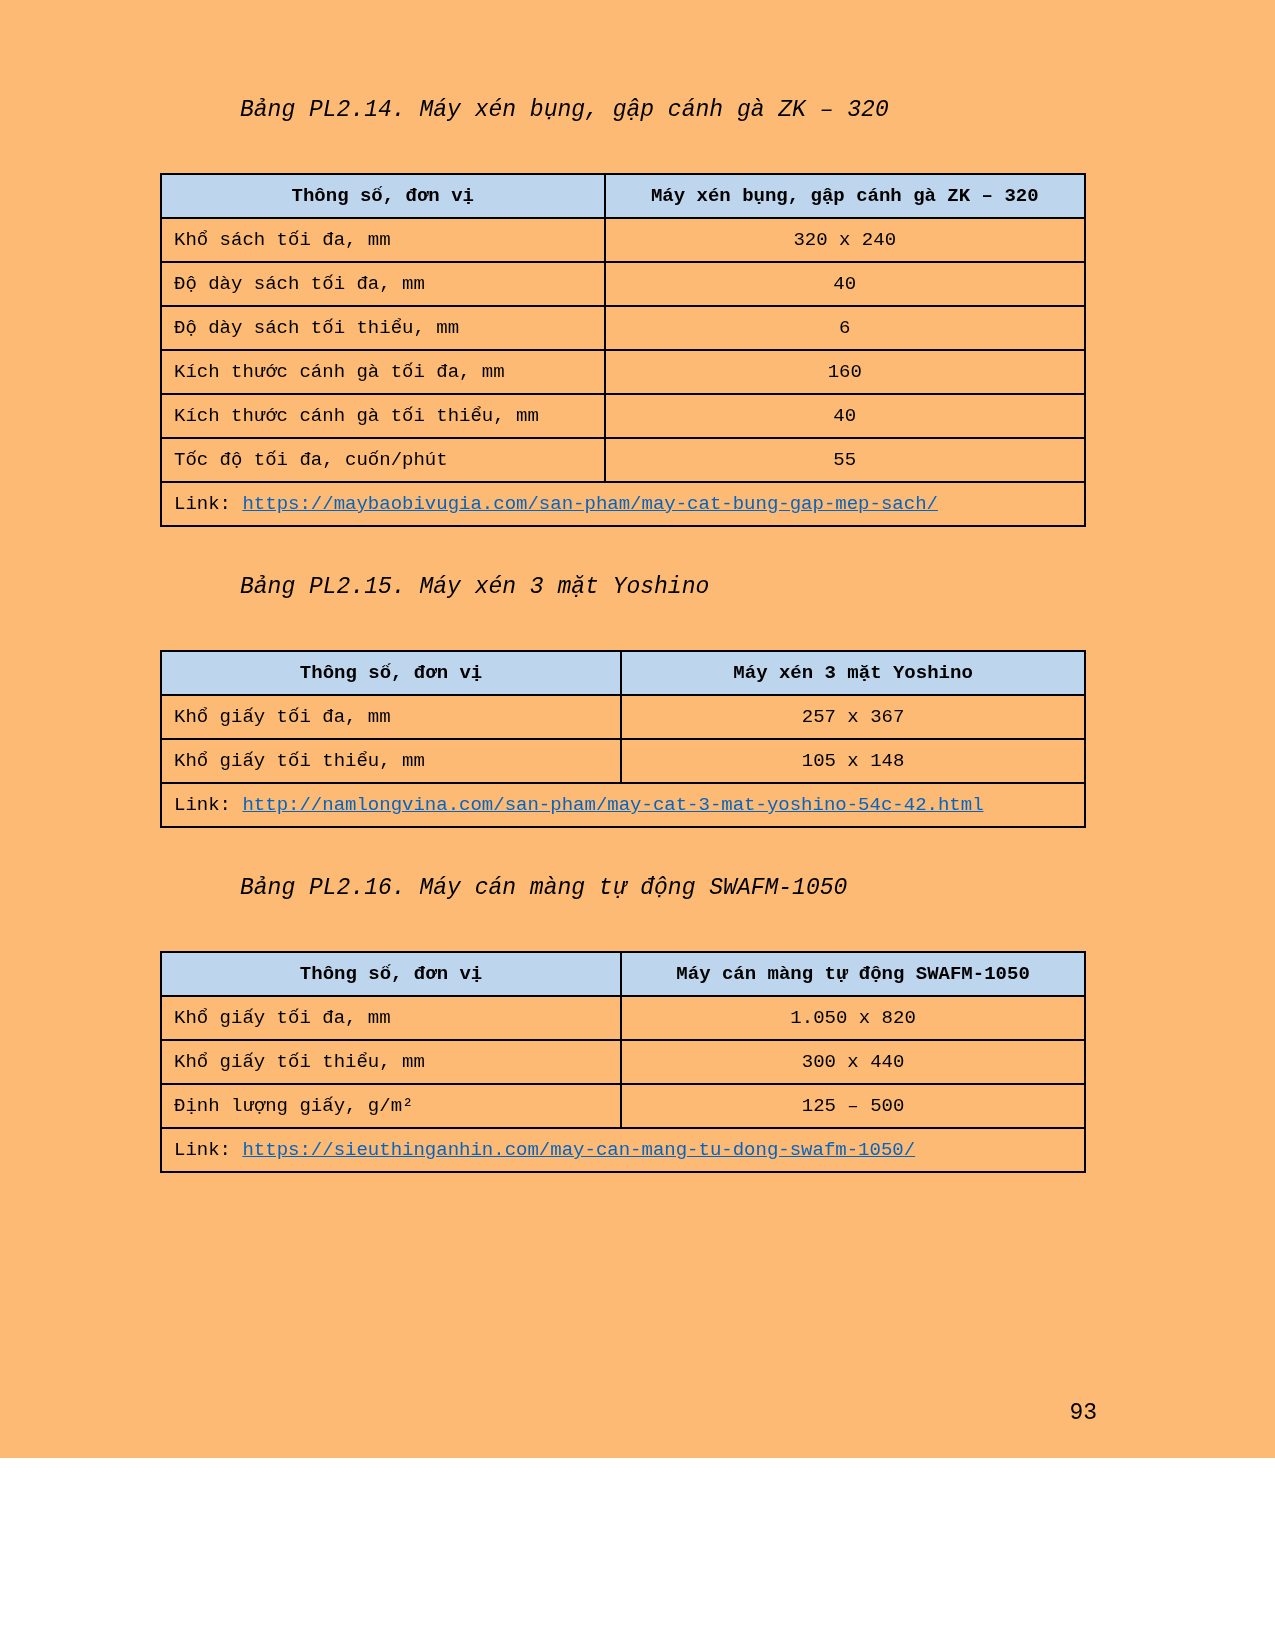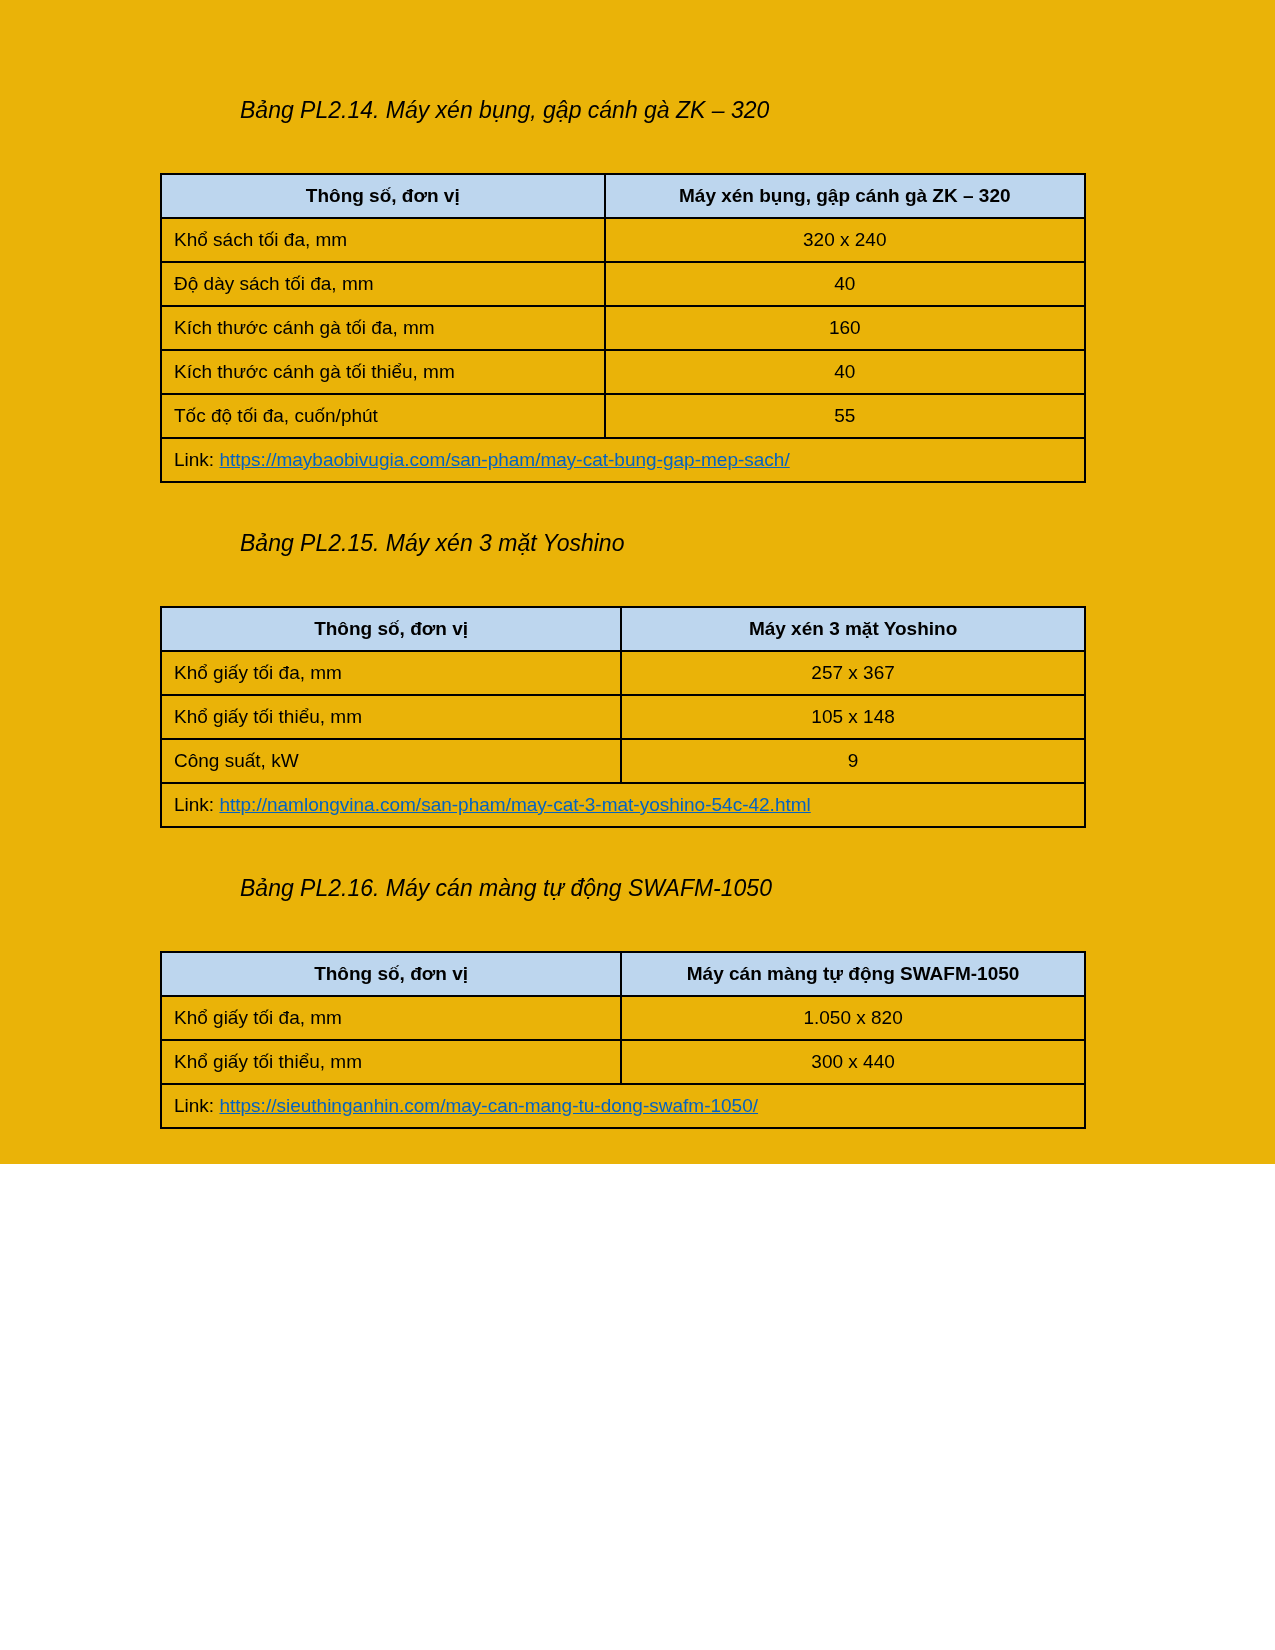--- a/index.html
+++ b/index.html
@@ -3,25 +3,25 @@
 <meta charset="utf-8">
 <style>
   html, body {
     margin: 0;
     padding: 0;
     background: #ffffff;
   }
   .page {
     position: relative;
     width: 1275px;
-    height: 1164px;
-    background: #eab308;
+    height: 1458px;
+    background: #fdba74;
     box-sizing: border-box;
     padding: 95px 189px 0 160px;
-    font-family: Liberation Sans, sans-serif;
+    font-family: Liberation Mono, monospace;
     color: #000000;
     overflow: hidden;
   }
   .caption {
     font-style: italic;
     font-size: 23px;
     line-height: 30px;
     margin: 45px 0 48px 0;
     padding-left: 80px;
   }
@@ -83,20 +83,24 @@
         <tbody>
           <tr>
             <td class="param-cell">Khổ sách tối đa, mm</td>
             <td class="value-cell">320 x 240</td>
           </tr>
           <tr>
             <td class="param-cell">Độ dày sách tối đa, mm</td>
             <td class="value-cell">40</td>
           </tr>
           <tr>
+            <td class="param-cell">Độ dày sách tối thiểu, mm</td>
+            <td class="value-cell">6</td>
+          </tr>
+          <tr>
             <td class="param-cell">Kích thước cánh gà tối đa, mm</td>
             <td class="value-cell">160</td>
           </tr>
           <tr>
             <td class="param-cell">Kích thước cánh gà tối thiểu, mm</td>
             <td class="value-cell">40</td>
           </tr>
           <tr>
             <td class="param-cell">Tốc độ tối đa, cuốn/phút</td>
             <td class="value-cell">55</td>
@@ -121,24 +125,20 @@
         <tbody>
           <tr>
             <td class="param-cell">Khổ giấy tối đa, mm</td>
             <td class="value-cell">257 x 367</td>
           </tr>
           <tr>
             <td class="param-cell">Khổ giấy tối thiểu, mm</td>
             <td class="value-cell">105 x 148</td>
           </tr>
           <tr>
-            <td class="param-cell">Công suất, kW</td>
-            <td class="value-cell">9</td>
-          </tr>
-          <tr>
             <td class="link-cell" colspan="2"><span>Link: </span><a class="table-link" href="#">http://namlongvina.com/san-pham/may-cat-3-mat-yoshino-54c-42.html</a></td>
           </tr>
         </tbody>
       </table>
       <p class="caption">Bảng PL2.16. Máy cán màng tự động SWAFM-1050</p>
       <table class="spec-table t2">
         <colgroup>
           <col class="c1">
           <col class="c2">
         </colgroup>
@@ -151,19 +151,23 @@
         <tbody>
           <tr>
             <td class="param-cell">Khổ giấy tối đa, mm</td>
             <td class="value-cell">1.050 x 820</td>
           </tr>
           <tr>
             <td class="param-cell">Khổ giấy tối thiểu, mm</td>
             <td class="value-cell">300 x 440</td>
           </tr>
           <tr>
+            <td class="param-cell">Định lượng giấy, g/m²</td>
+            <td class="value-cell">125 – 500</td>
+          </tr>
+          <tr>
             <td class="link-cell" colspan="2"><span>Link: </span><a class="table-link" href="#">https://sieuthinganhin.com/may-can-mang-tu-dong-swafm-1050/</a></td>
           </tr>
         </tbody>
       </table>
     </div>
   <div class="page-number">93</div>
 </div>
 
 </body></html>

